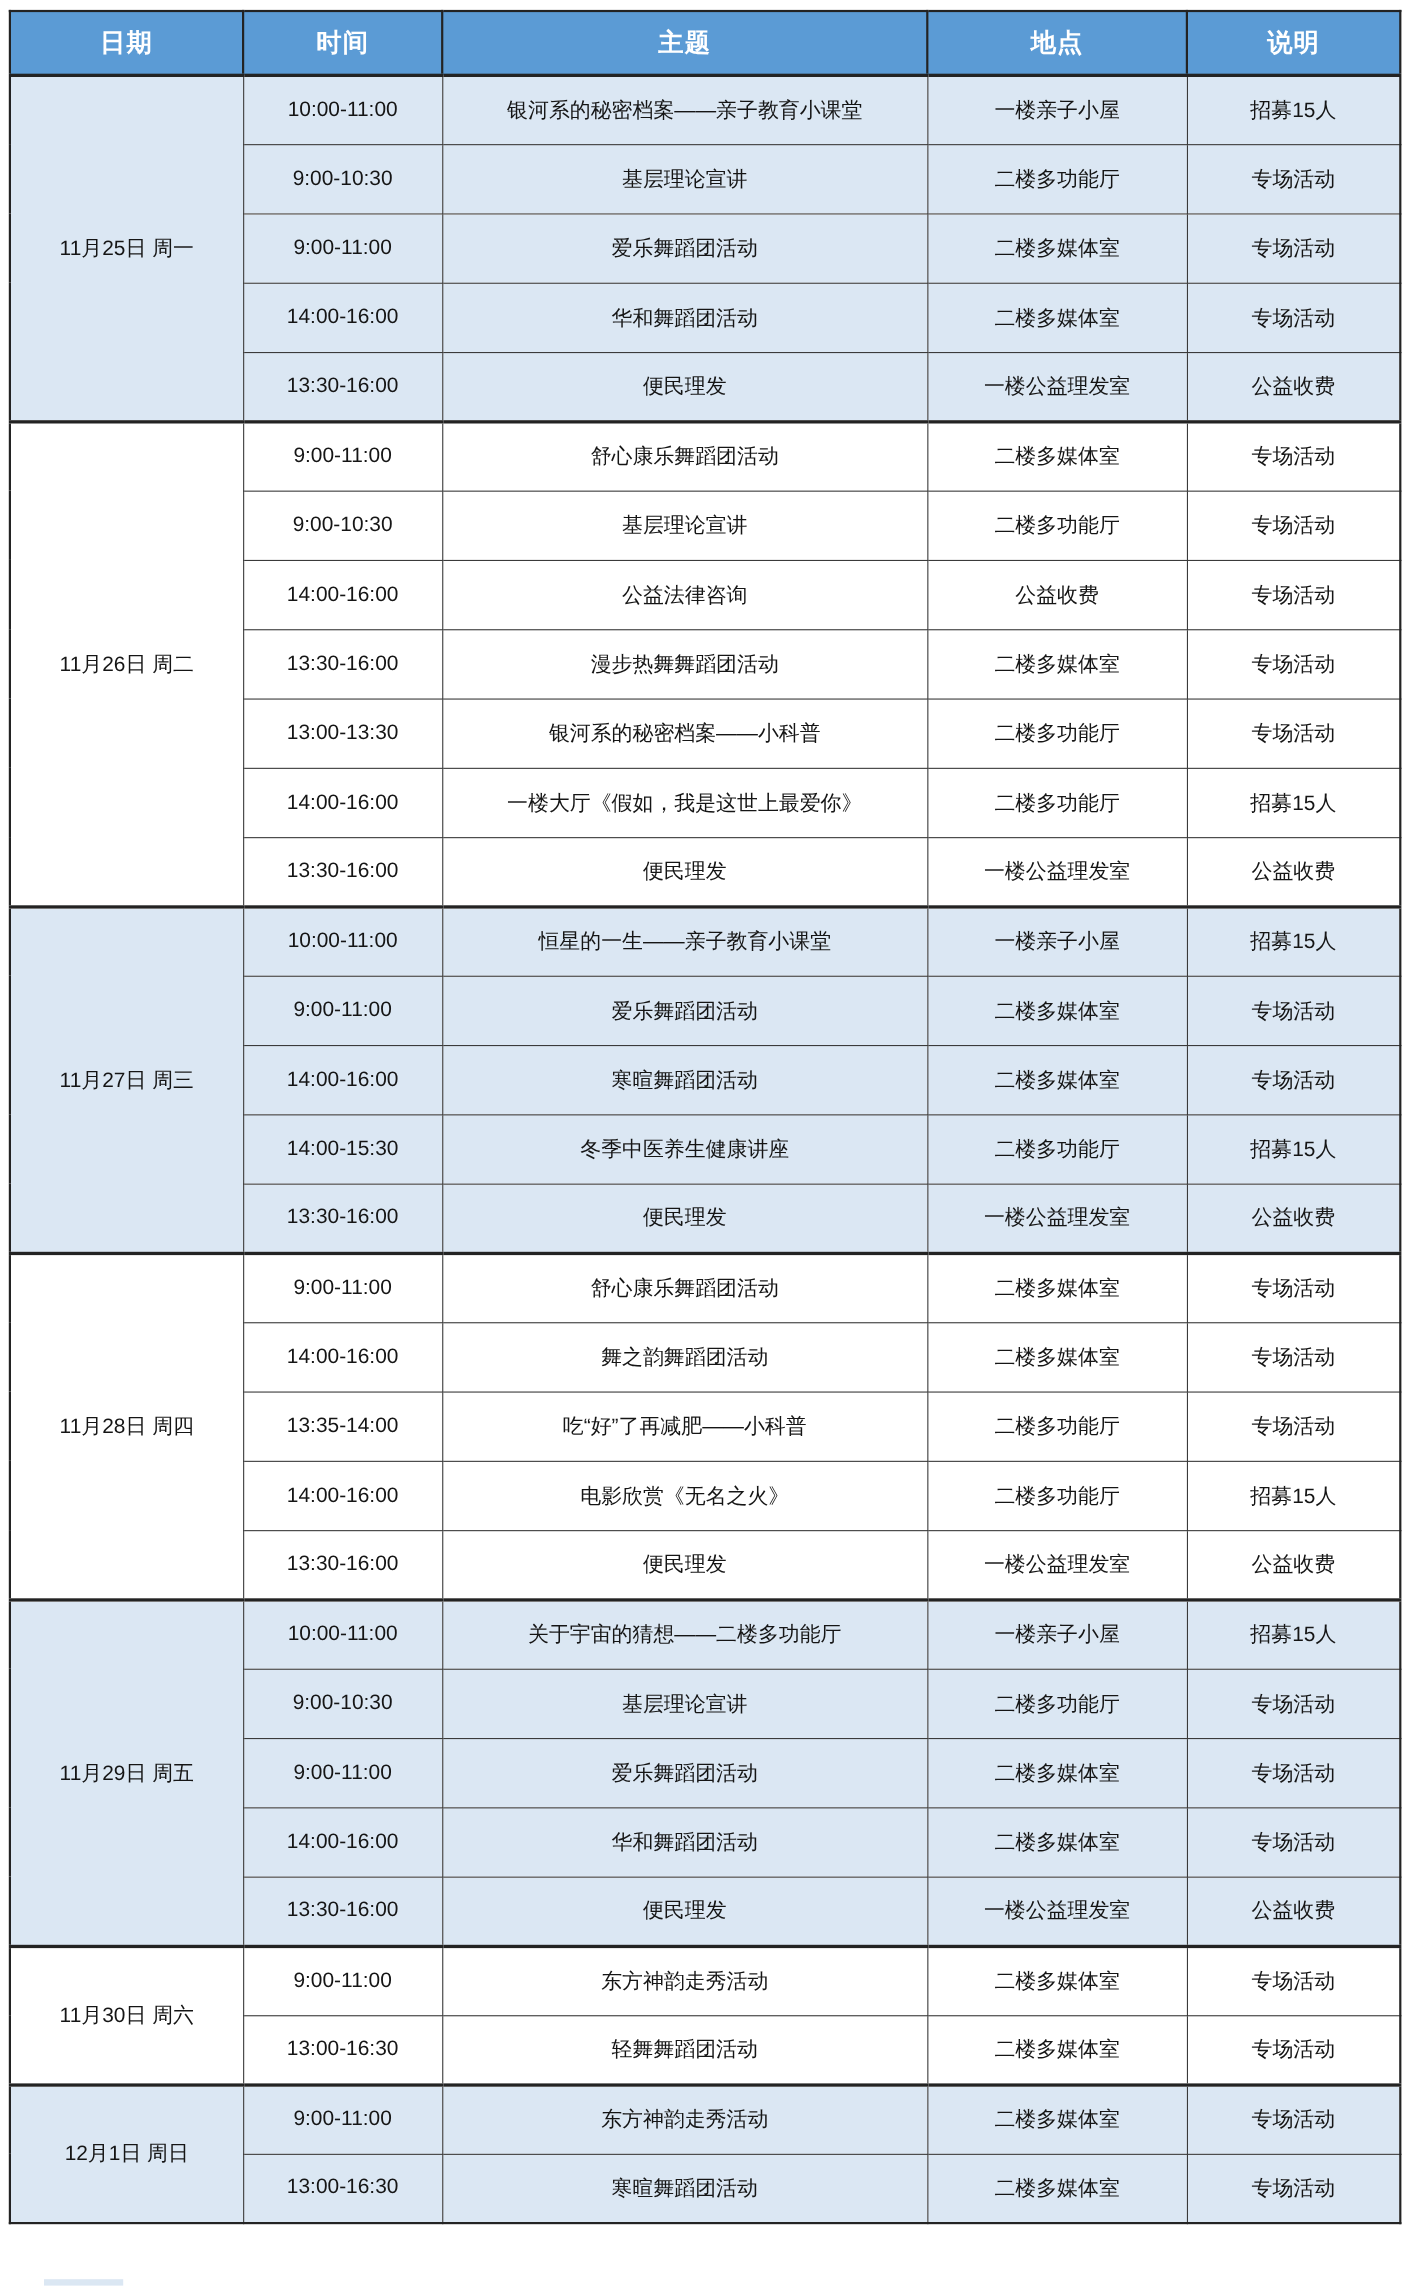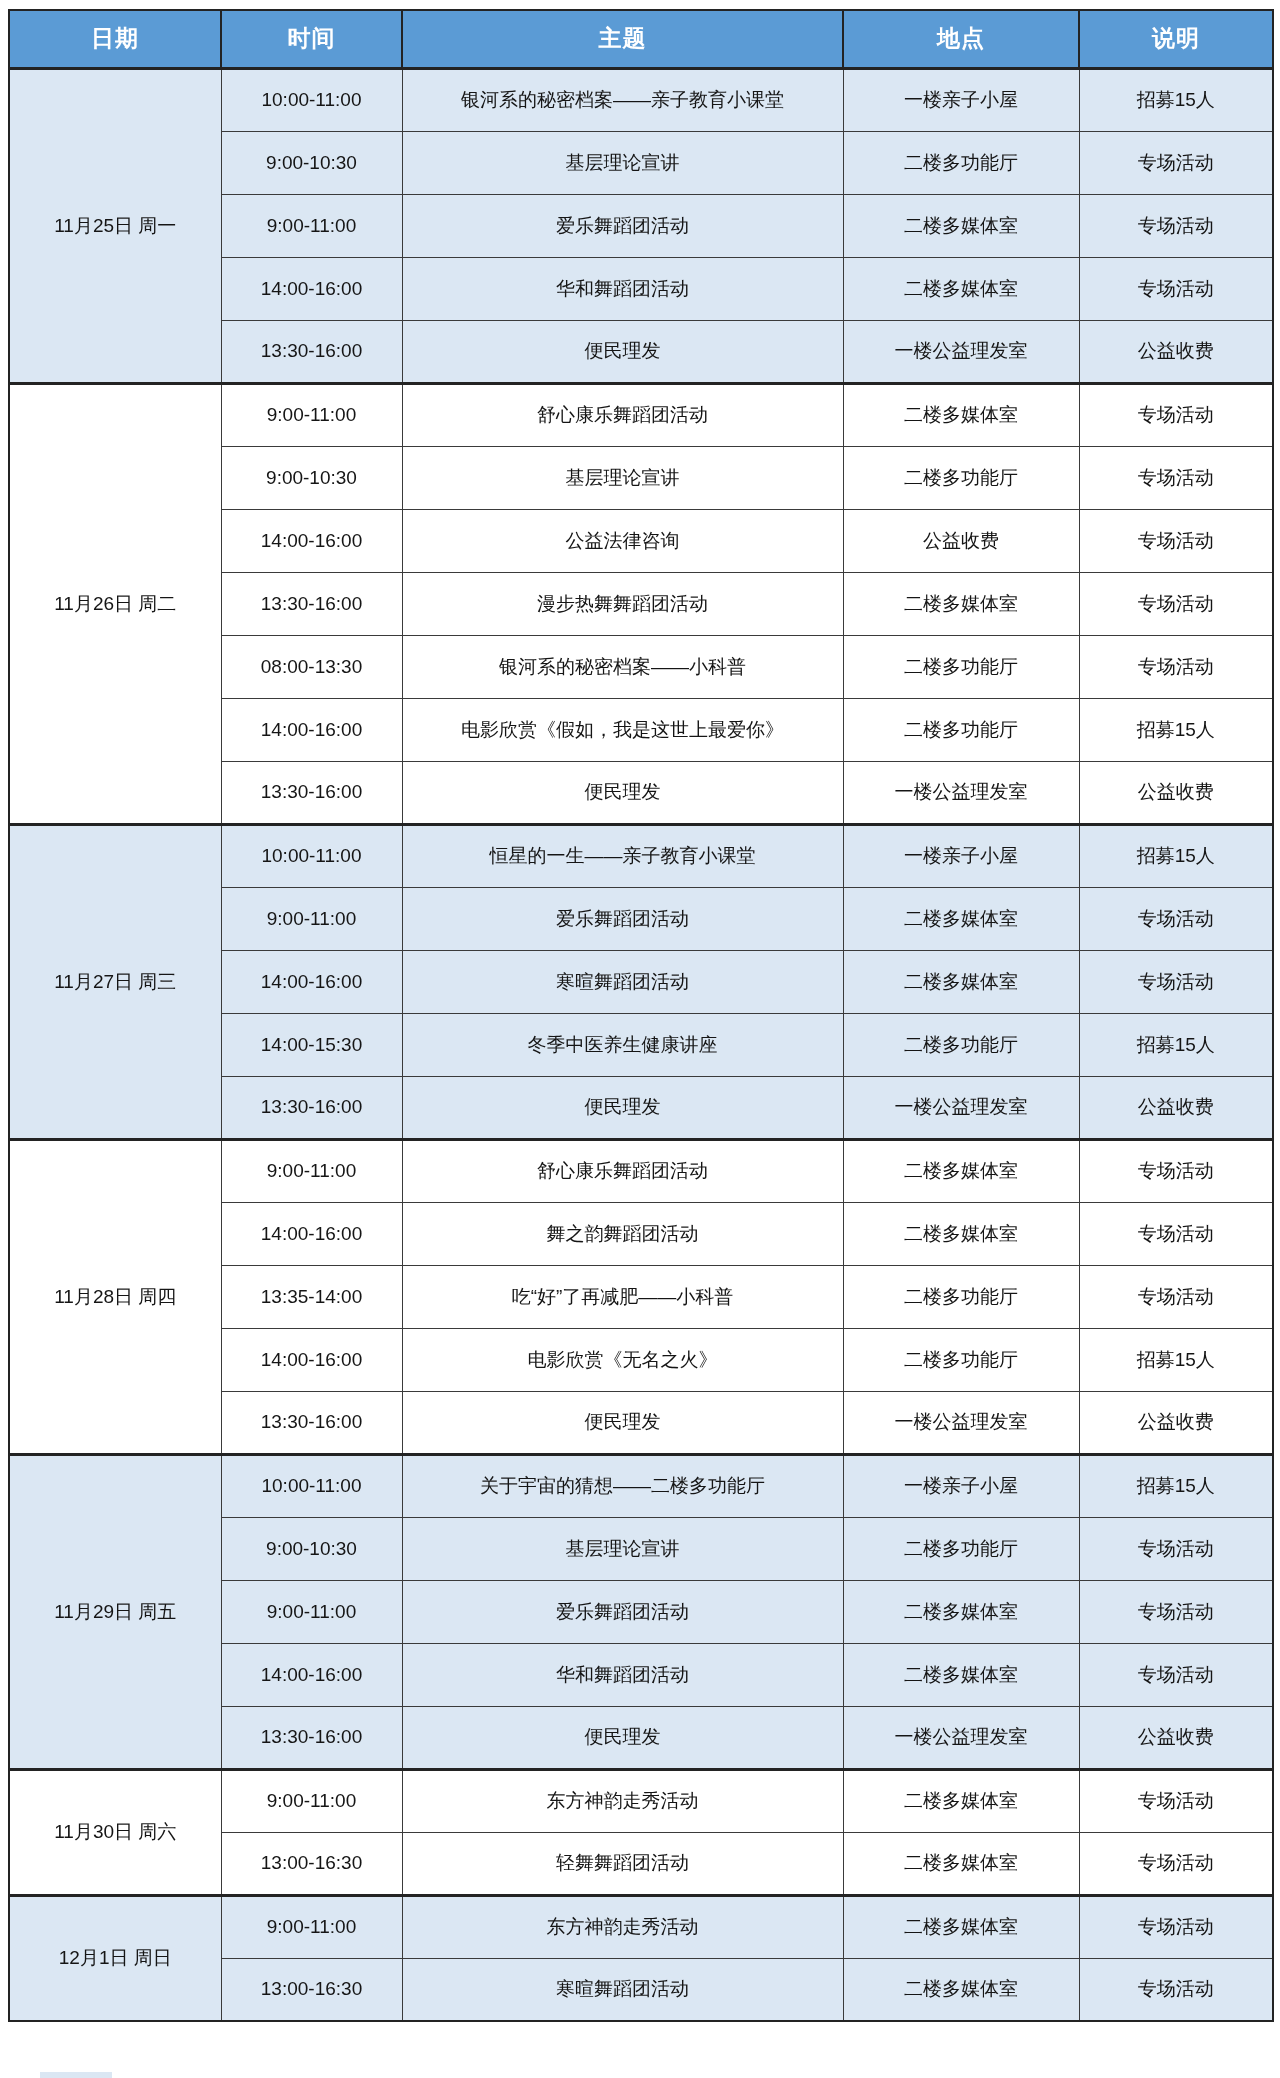--- a/index.html
+++ b/index.html
@@ -124,28 +124,28 @@
           <td>公益收费</td>
           <td>专场活动</td>
         </tr>
         <tr class="plain">
           <td>13:30-16:00</td>
           <td>漫步热舞舞蹈团活动</td>
           <td>二楼多媒体室</td>
           <td>专场活动</td>
         </tr>
         <tr class="plain">
-          <td>08:00-13:30</td>
+          <td>13:00-13:30</td>
           <td>银河系的秘密档案——小科普</td>
           <td>二楼多功能厅</td>
           <td>专场活动</td>
         </tr>
         <tr class="plain">
           <td>14:00-16:00</td>
-          <td>电影欣赏《假如，我是这世上最爱你》</td>
+          <td>一楼大厅《假如，我是这世上最爱你》</td>
           <td>二楼多功能厅</td>
           <td>招募15人</td>
         </tr>
         <tr class="plain">
           <td>13:30-16:00</td>
           <td>便民理发</td>
           <td>一楼公益理发室</td>
           <td>公益收费</td>
         </tr>
         <tr class="alt group-first">

